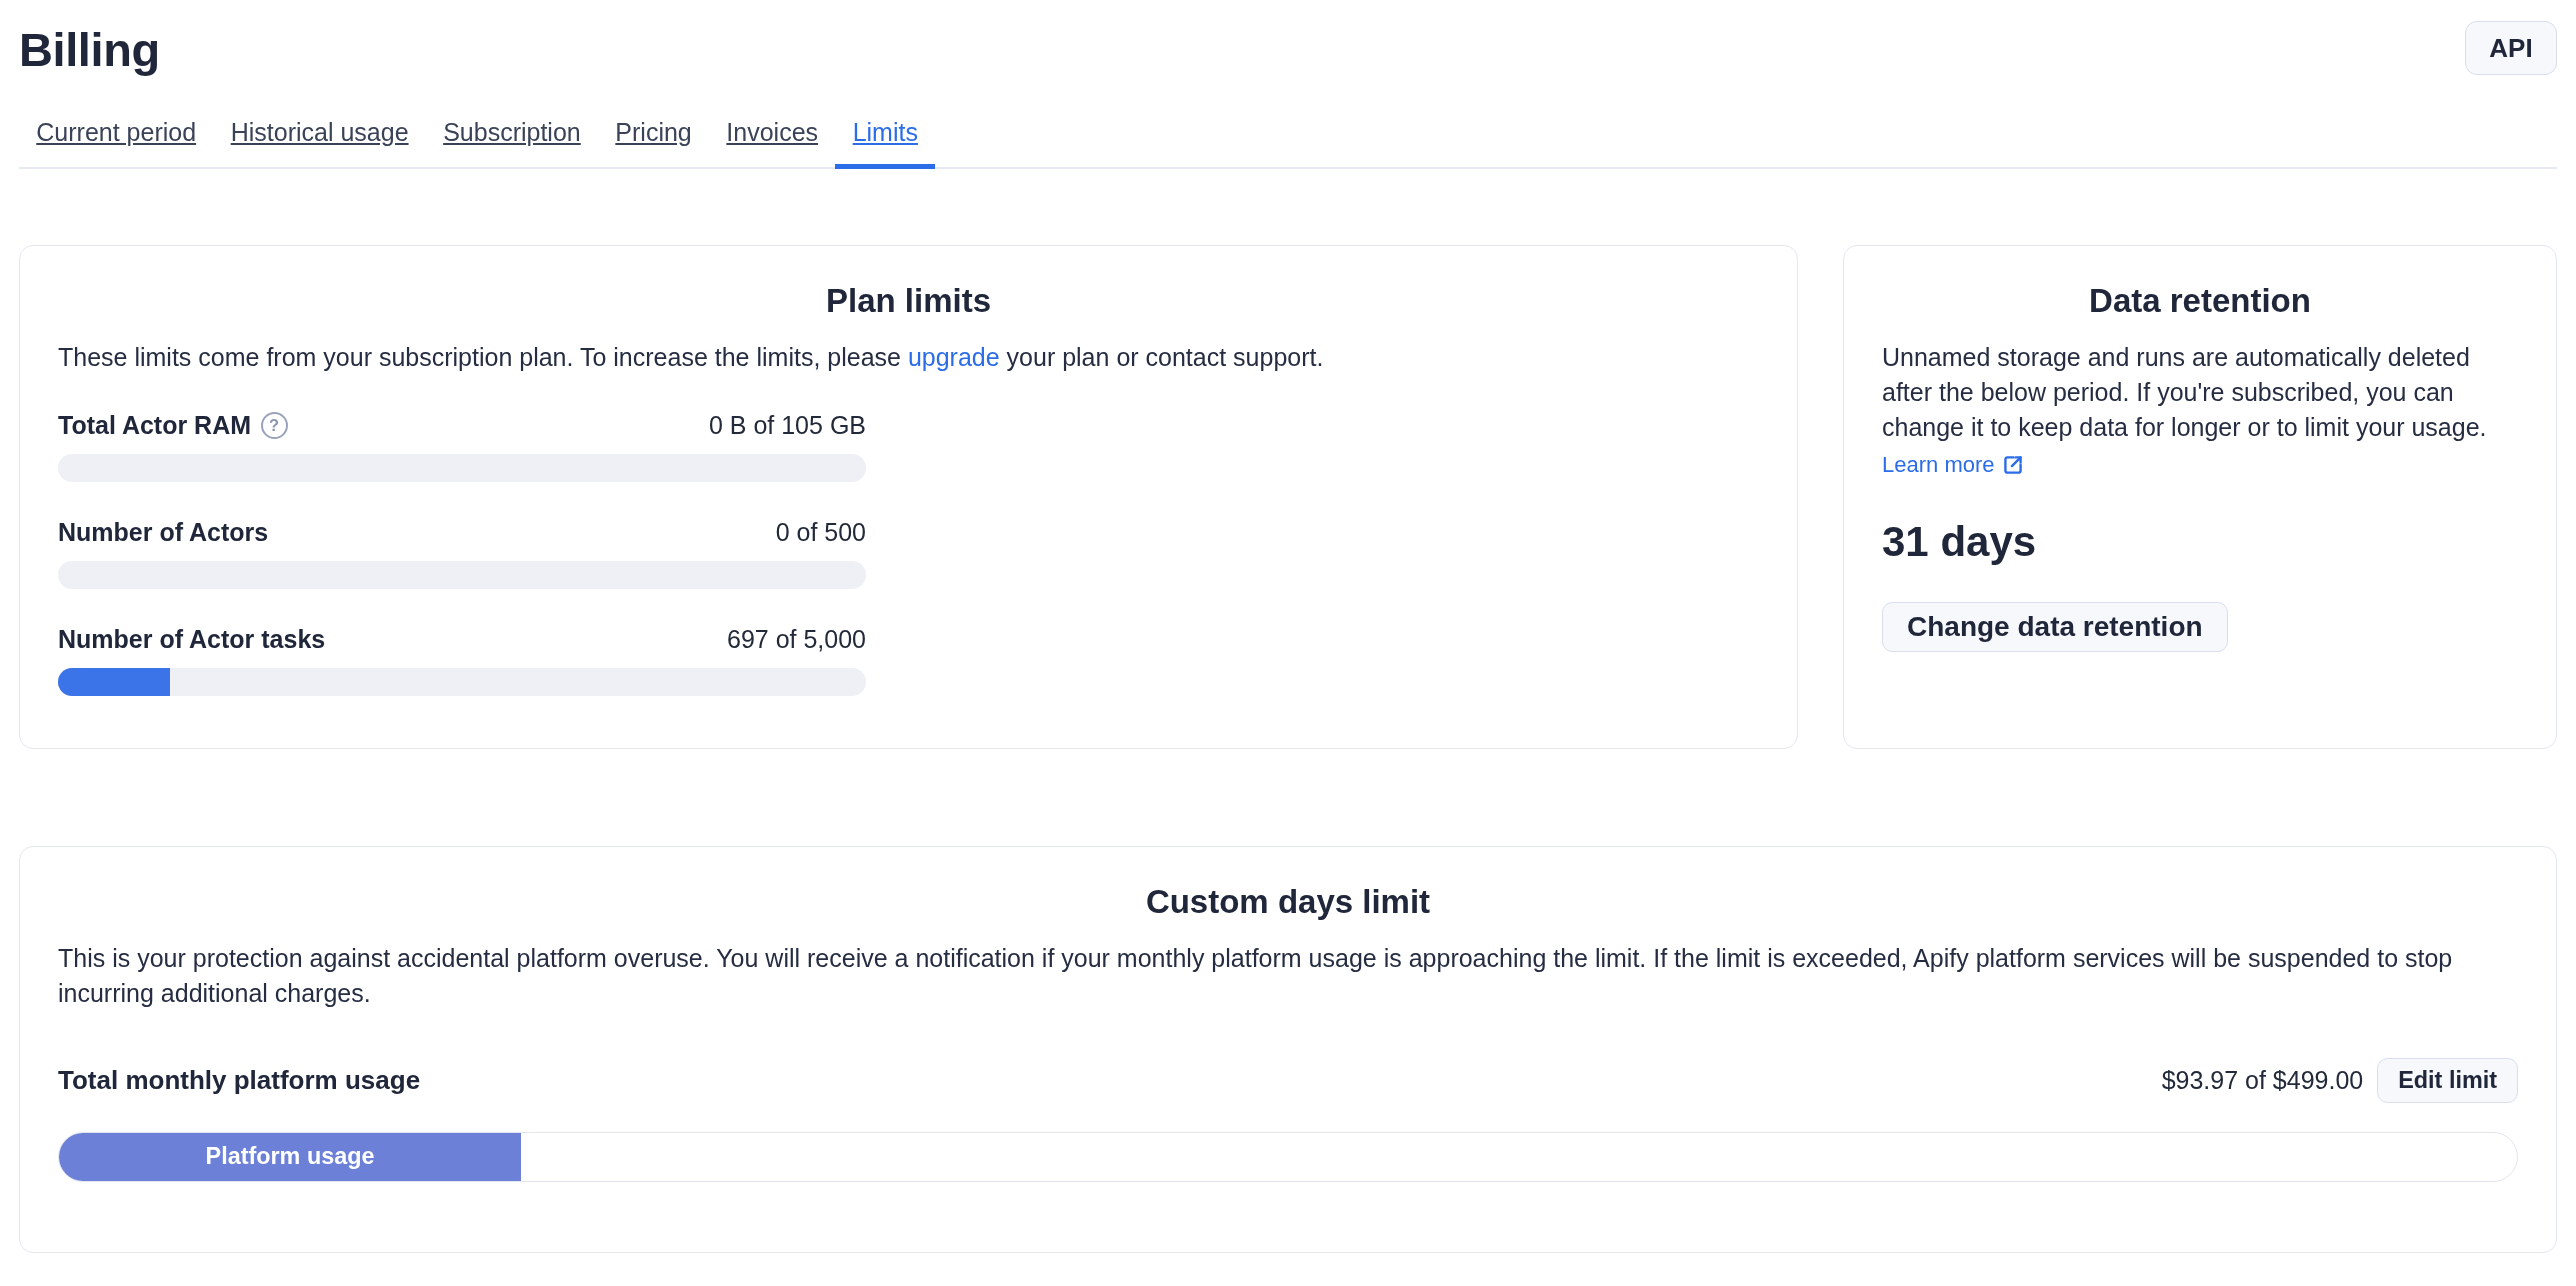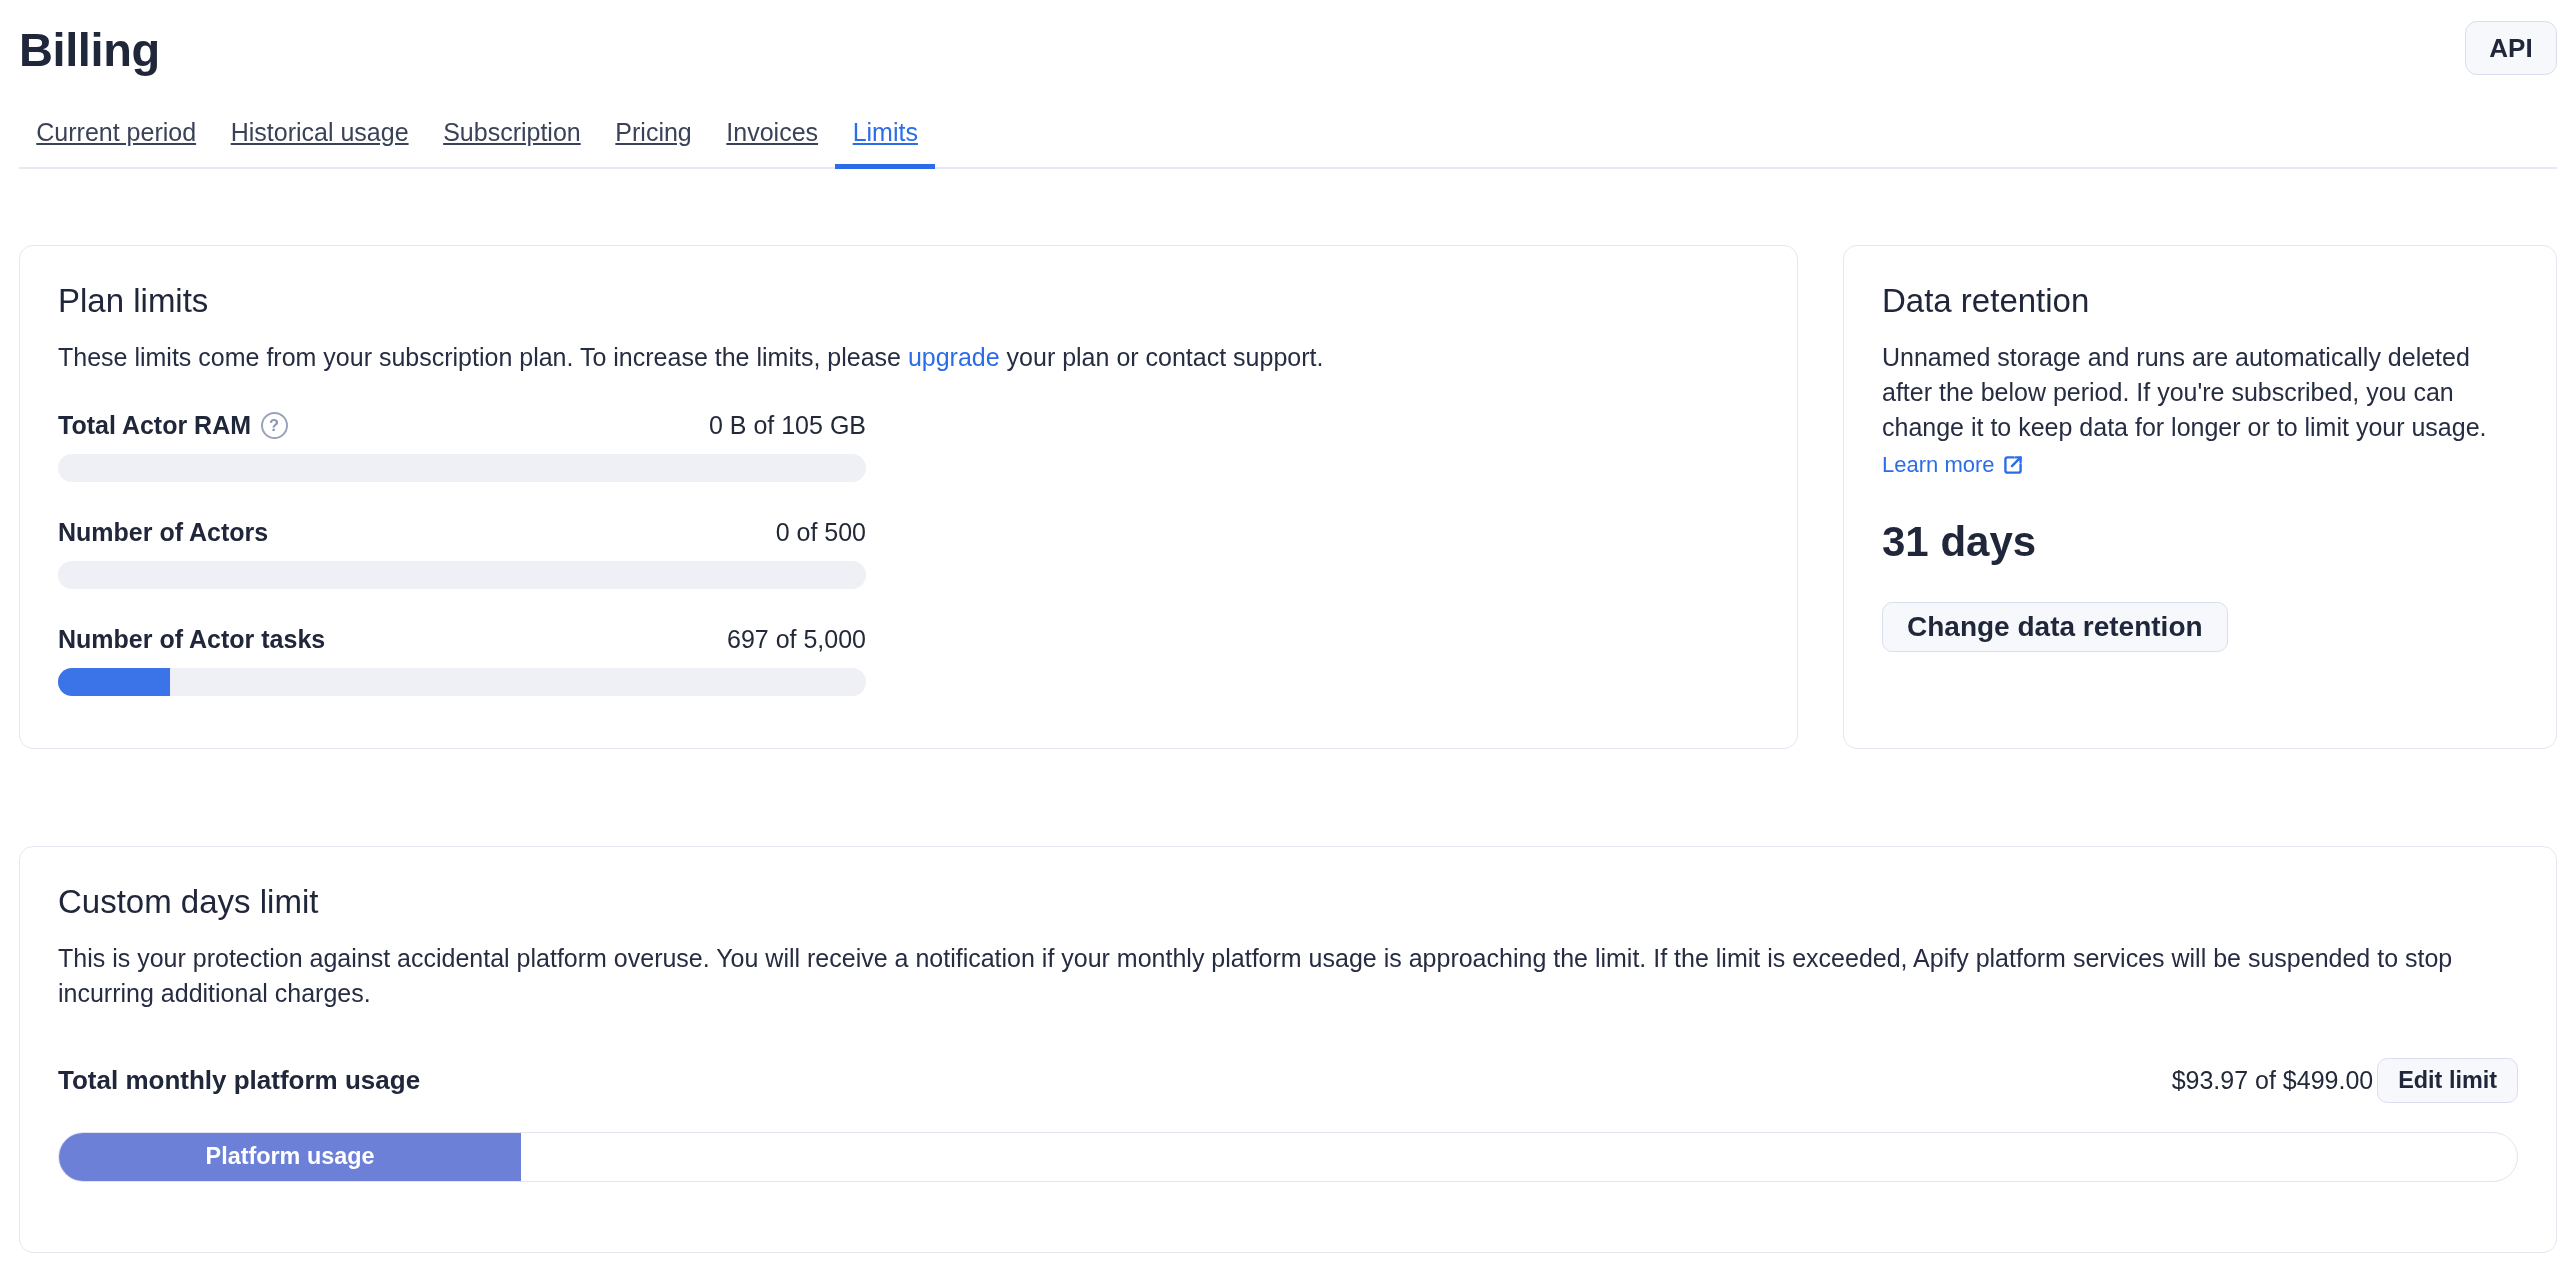--- a/index.html
+++ b/index.html
@@ -31,21 +31,21 @@
   .tabs::after { content:""; position:absolute; left:0; right:0; bottom:0; height:1.7px; background:var(--separator,#e6e9f2); }
   .tab { position:relative; padding:12px 17.3px 22.5px; font-size:25px; font-weight:500; color:#3a4257; cursor:pointer;text-decoration:underline; }
   .tab.active { color:var(--accent,#2b6ce8); }
   .tab.active::after { content:""; position:absolute; left:0; right:0; bottom:0; height:5.2px; background:var(--accent,#2b6ce8); z-index:1; }
 
   
   .cards-row { display:flex; gap:45px; margin-top:76px; height:504px; }
   .card { background:#fff; border:1.7px solid var(--card-border,#e4e7f0); border-radius:14px; padding:35px 38px; }
   .plan-limits-card { width:1779px; }
   .data-retention-card { flex:1; }
-  h2 { font-size:33px; font-weight:400; color:var(--text-dark,#20273a); line-height:1.2; }
+  h2 { font-size:33px; font-weight:700; color:var(--text-dark,#20273a); line-height:1.2;text-align:center; }
   .desc { margin-top:19px; font-size:25px; line-height:35px; color:#262d42; }
   .inline-link { color:var(--accent,#2b6ce8); text-decoration:none; cursor:pointer; }
 
   
   .limits { width:808px; }
   .limit-row { margin-top:36px; }
   .limit-head { display:flex; justify-content:space-between; align-items:center; }
   .limit-label { font-size:25px; font-weight:600; color:var(--text-dark,#20273a); display:inline-flex; align-items:center; gap:9.5px; }
   .help {
     width:27px; height:27px; border:2.2px solid #9aa3bb; border-radius:50%;
@@ -59,21 +59,21 @@
   
   .learn-more { display:inline-flex; align-items:flex-start; gap:5px; margin-top:7px; color:var(--accent,#2b6ce8); font-size:22px; text-decoration:none; cursor:pointer; }
   .learn-more svg { display:block; }
   .days { margin-top:40px; font-size:42px; font-weight:700; color:var(--text-dark,#20273a); }
   .change-btn { margin-top:36px; height:50px; padding:0 24px; font-size:28px; border-radius:10.4px; }
 
   
   .custom-card { margin-top:97px; height:407px; }
   .usage-row { margin-top:47px; display:flex; justify-content:space-between; align-items:center; }
   .usage-label { font-size:26px; font-weight:600; color:var(--text-dark,#20273a); }
-  .usage-right { display:flex; align-items:center; gap:4px; }
+  .usage-right { display:flex; align-items:center; gap:14px; }
   .amount { font-size:25px; color:#222939; }
   .edit-btn { height:45px; padding:0 20px; font-size:23.4px; border-radius:10.4px; }
   .big-track { margin-top:29px; height:50px; border:1.7px solid #e2e5f0; border-radius:25px; overflow:hidden; display:flex; background:#fff;align-items:center; }
   .big-fill { background:var(--platform-fill,#6c80d8); display:flex; align-items:center; justify-content:center; height:100%; }
   .bar-label { color:#ffffff; font-size:23.4px; font-weight:600; white-space:nowrap; }
 </style>
 </head>
 <body>
 
 <div class="page">

